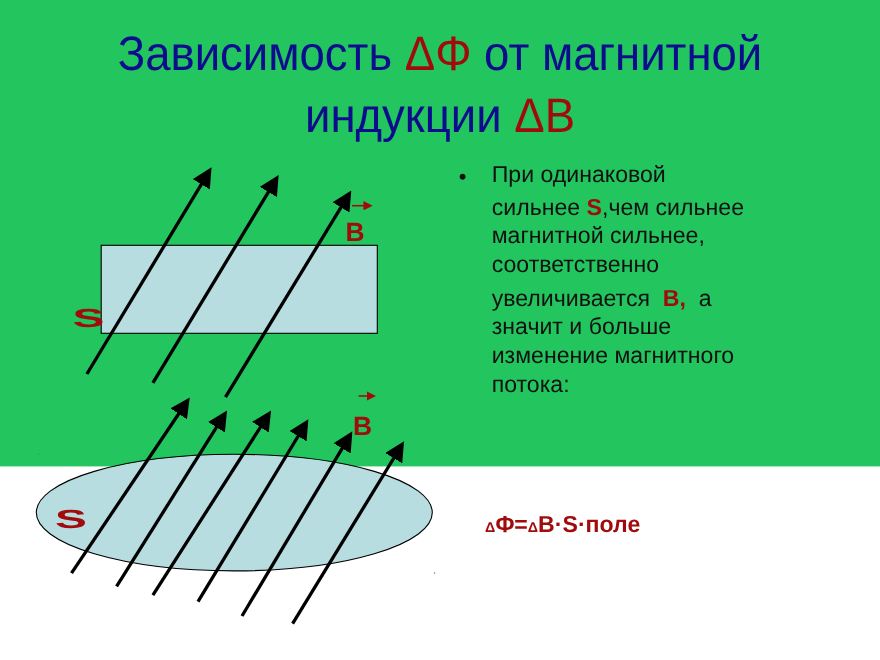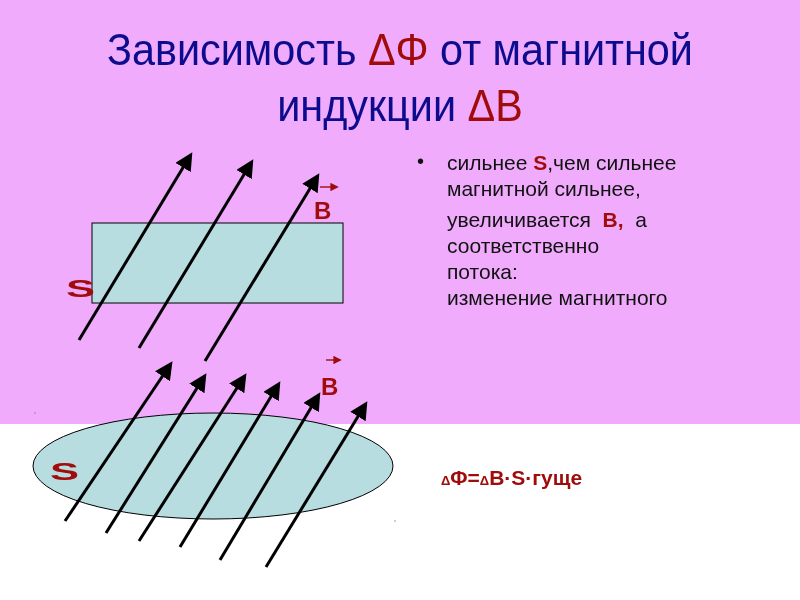--- a/index.html
+++ b/index.html
@@ -7,21 +7,21 @@
       padding: 0;
       width: 800px;
       height: 600px;
       background: #ffffff;
       overflow: hidden;
     }
     .slide {
       position: relative;
       width: 800px;
       height: 424px;
-      background: #f0abfc;
+      background: #22c55e;
       font-family: "Liberation Sans", sans-serif;
     }
     .title {
       position: absolute;
       left: 0;
       top: 22px;
       width: 800px;
       text-align: center;
       color: #0c0c8c;
       font-size: 44px;
@@ -143,24 +143,26 @@
         <text class="svg-text-label" x="321" y="395" font-size="24">B</text>
       </g>
       <circle cx="35" cy="413" r="0.7" fill="#777"></circle>
       <circle cx="395" cy="521" r="0.7" fill="#777"></circle>
     </g>
   </svg>
 
   <div class="bullet-block">
     <span class="bullet-dot">•</span>
     <div class="bullet-lines">
+      <span class="bline l1">При одинаковой</span>
       <span class="bline l2"><span>сильнее </span><span class="accent">S</span><span>,чем сильнее</span></span>
       <span class="bline l4">магнитной сильнее,</span>
+      <span class="bline l5">соответственно</span>
       <span class="bline l6" style="white-space: pre;"><span>увеличивается  </span><span class="accent">B,</span><span>  а</span></span>
-      <span class="bline l5">соответственно</span>
+      <span class="bline l7">значит и больше</span>
+      <span class="bline l8">изменение магнитного</span>
       <span class="bline l9">потока:</span>
-      <span class="bline l8">изменение магнитного</span>
     </div>
   </div>
 
-  <div class="formula"><span class="small-delta">Δ</span><span>Φ=</span><span class="small-delta">Δ</span><span>B·S·гуще</span></div>
+  <div class="formula"><span class="small-delta">Δ</span><span>Φ=</span><span class="small-delta">Δ</span><span>B·S·поле</span></div>
 
 </div>
 
 </body></html>

